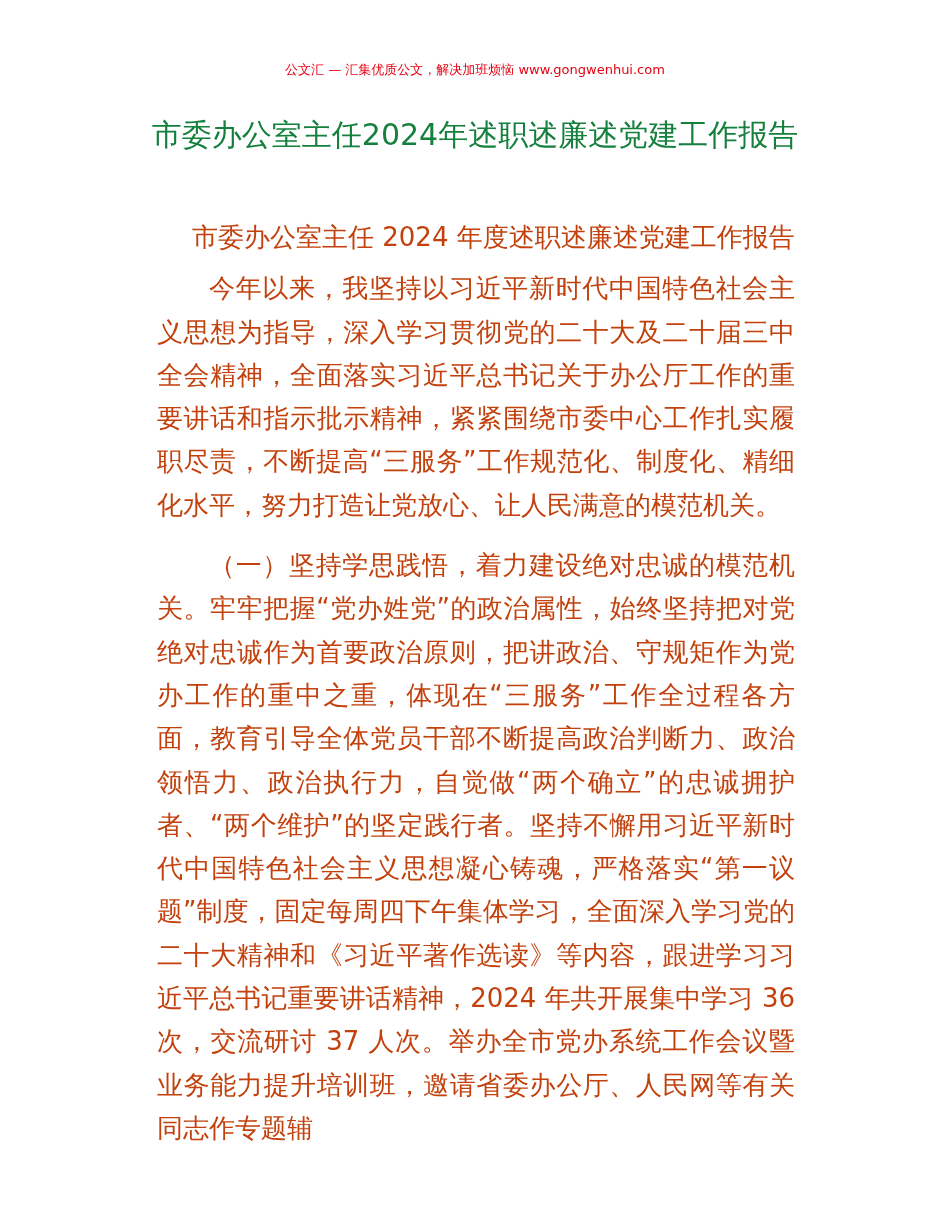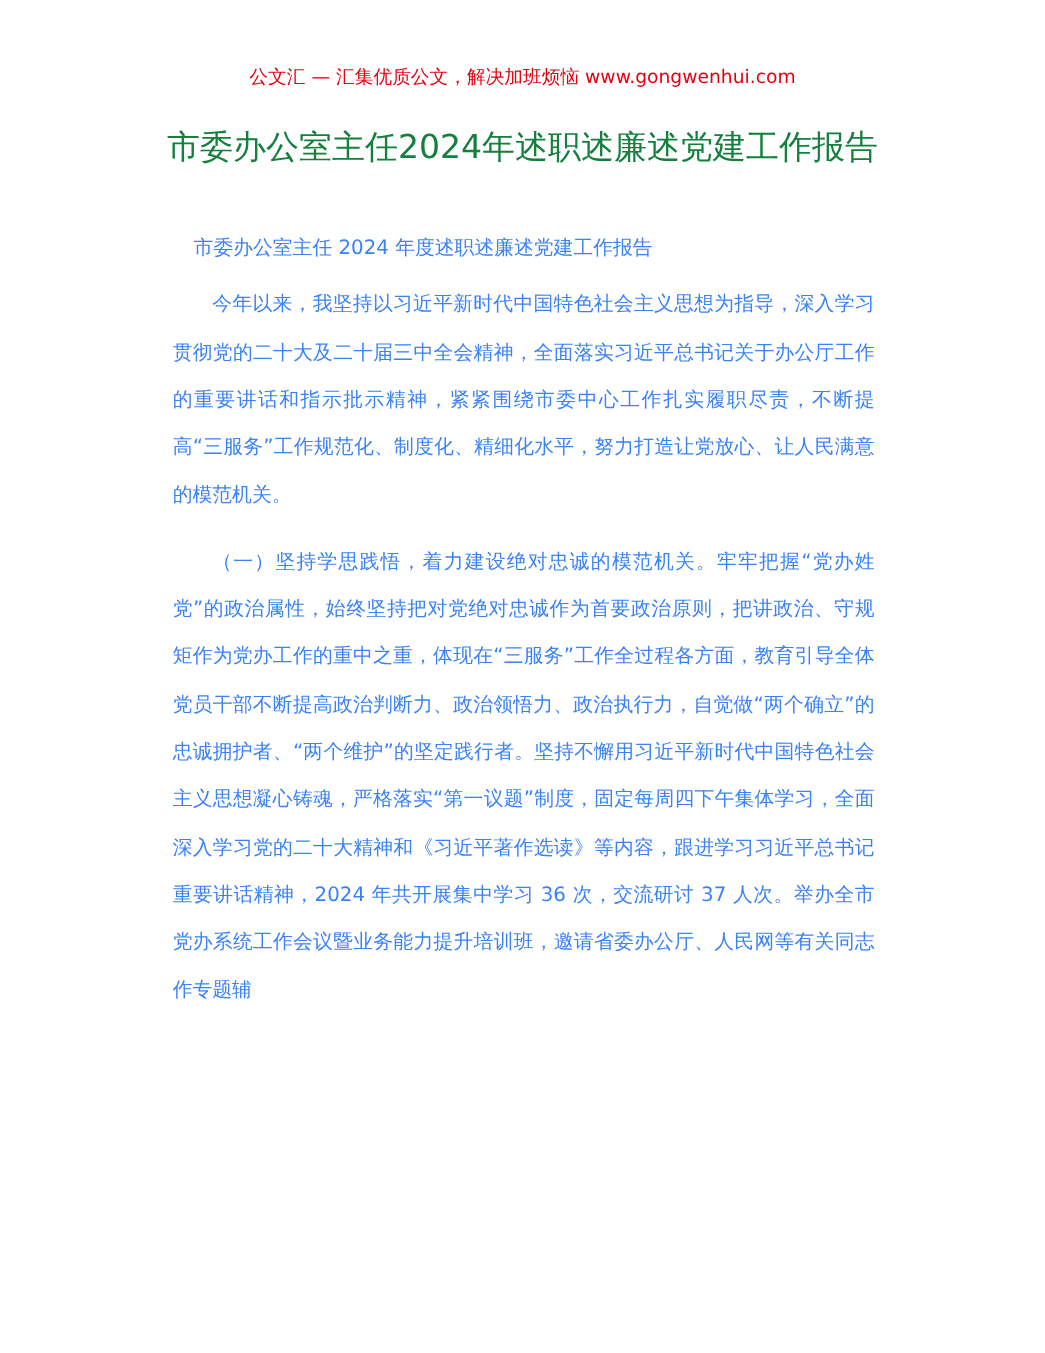--- a/index.html
+++ b/index.html
@@ -14,44 +14,44 @@
       overflow: hidden;
       font-family: "DejaVu Sans", "Liberation Sans", sans-serif;
       color: #000000;
     }
     .header-banner {
       position: absolute;
       top: 58px;
       left: 0;
       width: 950px;
       text-align: center;
-      font-size: 17px;
+      font-size: 13px;
       line-height: 24px;
       color: #e60012;
       letter-spacing: 0px;
     }
     .doc-title {
       position: absolute;
       top: 113px;
       left: 140px;
       width: 670px;
       text-align: center;
       font-size: 30px;
       line-height: 44px;
       color: #15803d;
       letter-spacing: 0px;
     }
     .doc-body {
       position: absolute;
-      top: 204px;
+      top: 216px;
       left: 140px;
       width: 672px;
-      font-size: 18px;
+      font-size: 26px;
       line-height: 43.3px;
-      color: #3b82f6;
+      color: #c2410c;
       text-align: justify;
       text-justify: inter-character;
     }
     .para {
       margin: 17px;
       text-indent: 2em;
     }
     .subtitle {
       margin: 0;
       text-indent: 2em;

